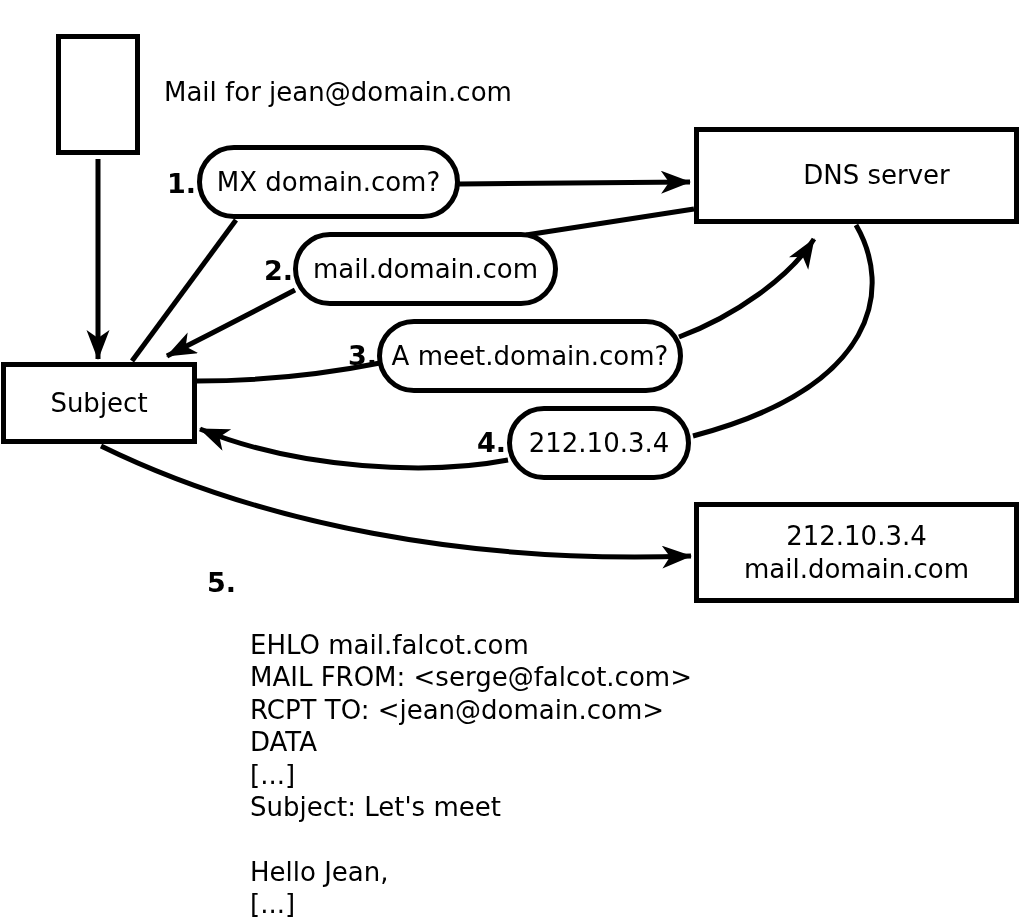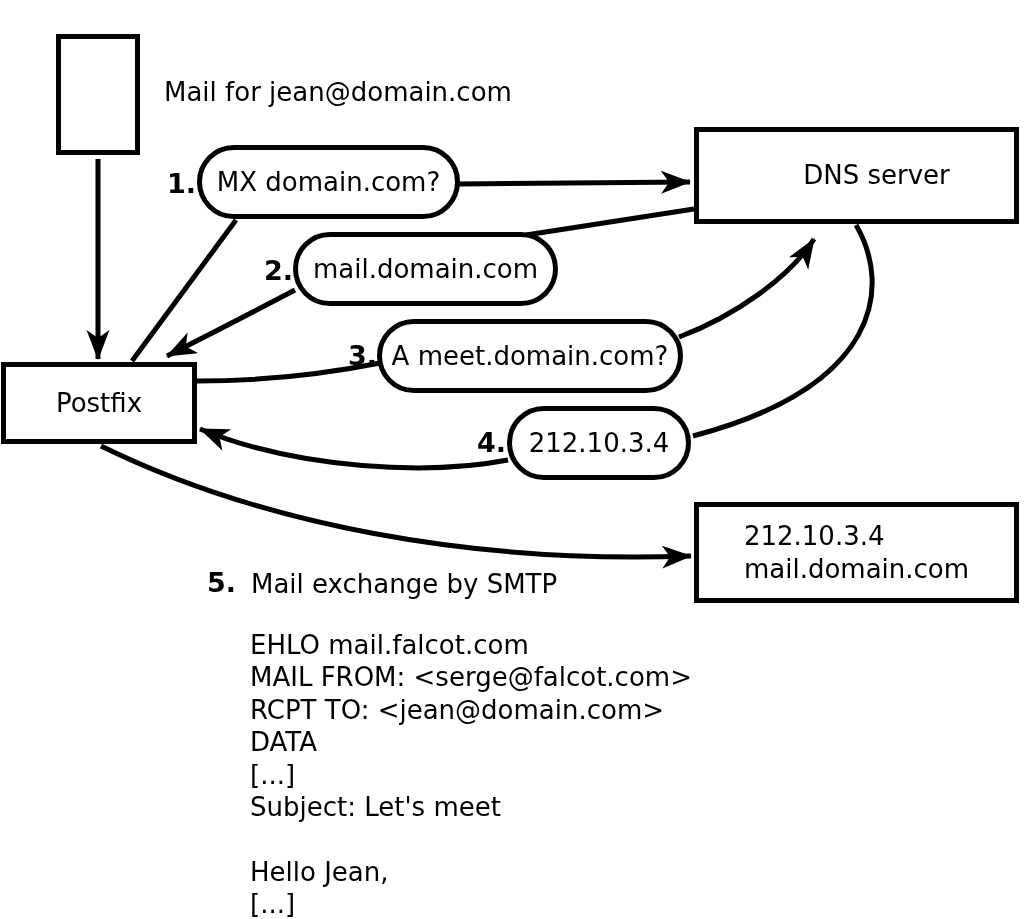--- a/index.html
+++ b/index.html
@@ -23,21 +23,21 @@
     top: 0;
   }
   .node {
     position: absolute;
     box-sizing: border-box;
     border: 5px solid #000000;
     background: #ffffff;
     display: flex;
     align-items: center;
     justify-content: center;
-    text-align: left;
+    text-align: center;
     font-size: 26px;
     line-height: 33px;
   }
   .pill {
     border-radius: 37px;
   }
   .mailhost-inner {
     display: flex;
     flex-direction: column;
   }
@@ -92,21 +92,21 @@
       <path d="M856,193 C892,255 880,355 693,404"></path>
       <path d="M508,428 C430,443 300,438 200,397" marker-end="url(#ah)"></path>
       <path d="M101,414 C260,492 470,532 691,524" marker-end="url(#ah)"></path>
     </g>
   </svg>
 
   <div class="node" style="left:56px; top:2px; width:84px; height:121px;"></div>
 
   <div class="caption" style="left:164px; top:45px;">Mail for jean@domain.com</div>
 
-  <div class="node" style="left:1px; top:330px; width:196px; height:82px;">Postfix</div>
+  <div class="node" style="left:1px; top:330px; width:196px; height:82px;">Subject</div>
 
   <div class="node" style="left:694px; top:95px; width:325px; height:97px;padding-left:40px;">DNS server</div>
 
   <div class="numlabel" style="left:130px; top:134px;">1.</div>
   <div class="node pill" style="left:197px; top:113px; width:263px; height:74px;">MX domain.com?</div>
 
   <div class="numlabel" style="left:227px; top:221px;">2.</div>
   <div class="node pill" style="left:293px; top:200px; width:265px; height:74px;">mail.domain.com</div>
 
   <div class="numlabel" style="left:311px; top:306px;">3.</div>
@@ -116,21 +116,20 @@
   <div class="node pill" style="left:507px; top:374px; width:184px; height:74px;">212.10.3.4</div>
 
   <div class="node" style="left:694px; top:470px; width:325px; height:101px;">
     <div class="mailhost-inner">
       <span>212.10.3.4</span>
       <span>mail.domain.com</span>
     </div>
   </div>
 
   <div class="step5-num" style="left:207px; top:536px;">5.</div>
-  <div class="caption" style="left:251px; top:537px;">Mail exchange by SMTP</div>
 
   <pre class="smtp-block" style="left:250px; top:597px;">EHLO mail.falcot.com
 MAIL FROM: &lt;serge@falcot.com&gt;
 RCPT TO: &lt;jean@domain.com&gt;
 DATA
 [...]
 Subject: Let's meet
 
 Hello Jean,
 [...]

